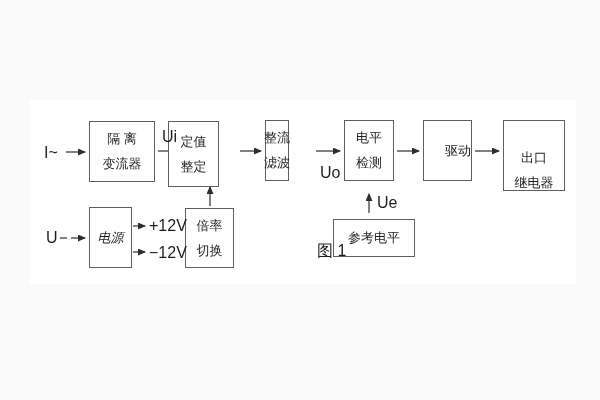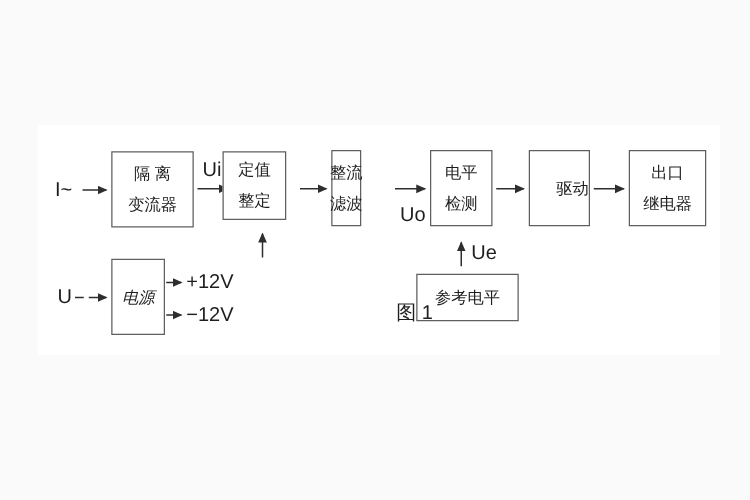--- a/index.html
+++ b/index.html
@@ -19,25 +19,25 @@
     box-sizing:border-box;
     border:1px solid #5f5f5f;
     background:#ffffff;
     display:flex;flex-direction:column;
     align-items:center;justify-content:center;
     gap:11px;
     font-size:13px;line-height:14px;color:#1e1e1e;
     text-align:center;white-space:pre;
   }
   #b-isolation{left:89px;top:121px;width:66px;height:61px;}
-  #b-setting{left:178px;top:121px;width:51px;height:55px;}
+  #b-setting{left:168px;top:121px;width:51px;height:66px;}
   #b-rectifier{left:265px;top:120px;width:24px;height:61px;}
   #b-level{left:344px;top:120px;width:50px;height:61px;}
   #b-drive{left:423px;top:120px;width:49px;height:61px;align-items:flex-end;}
-  #b-relay{left:503px;top:120px;width:62px;height:61px;}
+  #b-relay{left:503px;top:120px;width:62px;height:71px;justify-content:flex-end;}
   #b-power{left:89px;top:207px;width:43px;height:61px;font-style:italic;}
   #b-ratio{left:185px;top:208px;width:49px;height:60px;}
   #b-reference{left:333px;top:219px;width:82px;height:38px;}
   .lbl{
     position:absolute;
     font-size:16px;line-height:13px;color:#1e1e1e;
     white-space:pre;
   }
   #l-iin{left:44px;top:146px;}
   #l-uin{left:46px;top:231px;}
@@ -96,20 +96,24 @@
   <div class="block" id="b-drive">
     <span>驱动</span>
   </div>
   <div class="block" id="b-relay">
     <span>出口</span>
     <span>继电器</span>
   </div>
   <div class="block" id="b-power">
     <span>电源</span>
   </div>
+  <div class="block" id="b-ratio">
+    <span>倍率</span>
+    <span>切换</span>
+  </div>
   <div class="block" id="b-reference">
     <span>参考电平</span>
   </div>
 
   <span class="lbl" id="l-iin">I~</span>
   <span class="lbl" id="l-uin">U</span>
   <span class="lbl" id="l-ui">Ui</span>
   <span class="lbl" id="l-uo">Uo</span>
   <span class="lbl" id="l-ue">Ue</span>
   <span class="lbl" id="l-p12">+12V</span>

